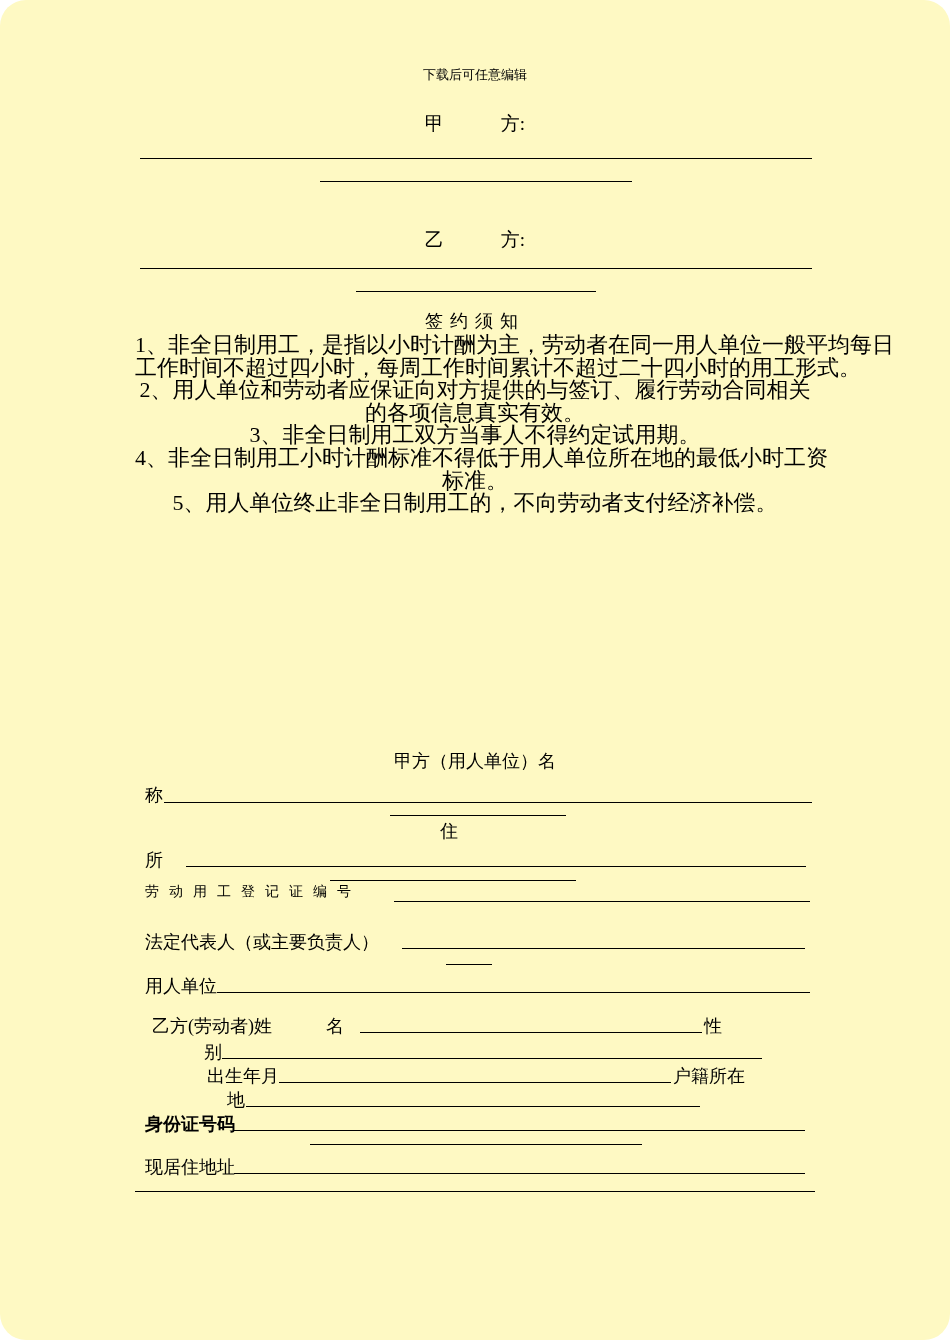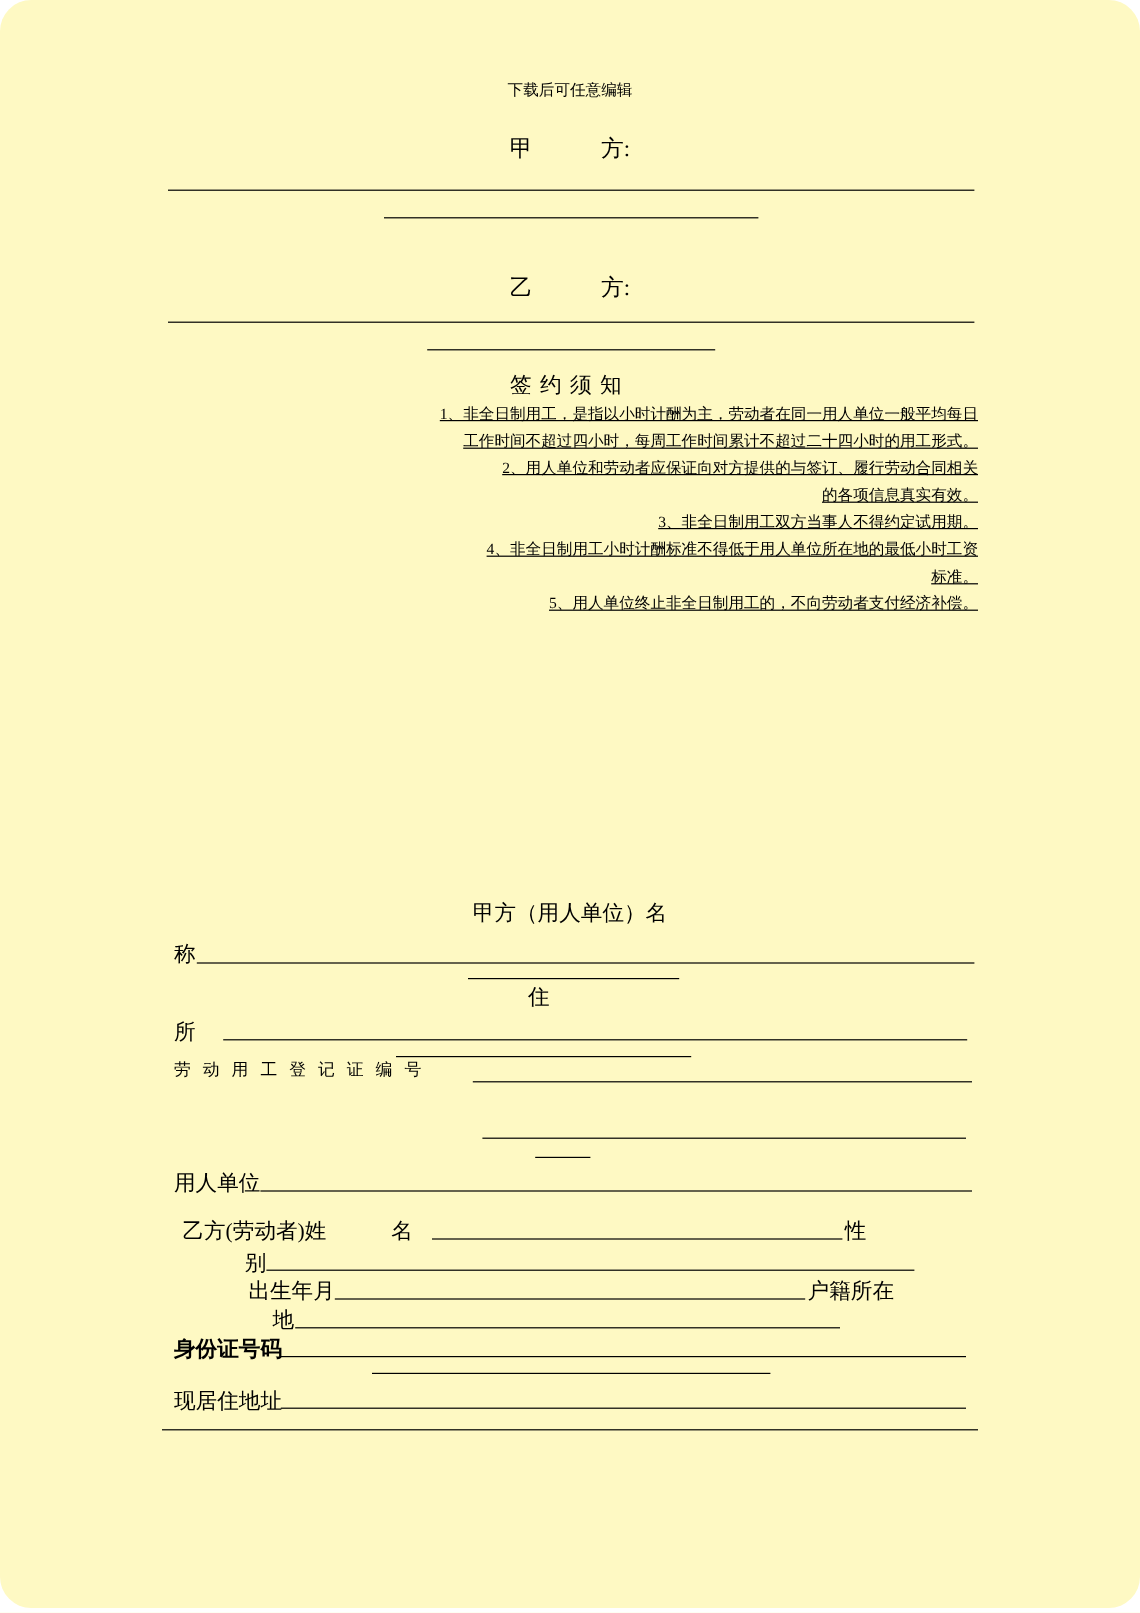--- a/index.html
+++ b/index.html
@@ -11,21 +11,21 @@
     font-family:"Liberation Serif","DejaVu Serif",serif;
     overflow:hidden;
     border-radius:26px;
   }
   .abs{position:absolute;white-space:pre;}
   .ctr{position:absolute;left:0;right:0;text-align:center;white-space:pre;}
   .uline{position:absolute;height:0;border-bottom:1px solid #000;}
   .note{font-size:13px;}
   .party{font-size:19px;}
   .ntitle{font-size:18px;letter-spacing:7px;}
-  .nblock{position:absolute;left:135px;width:680px;top:334px;font-size:13px;line-height:22.6px;text-align:right;text-decoration:underline;}
+  .nblock{position:absolute;left:135px;width:680px;top:334px;font-size:22px;line-height:22.6px;text-align:center;}
   .nline{white-space:pre;}
   .fhead{font-size:18px;}
   .flabel{font-size:18px;}
   .fspread{font-size:14px;letter-spacing:10px;}
 </style>
 </head>
 <body>
 
 <div class="page">
 
@@ -58,20 +58,21 @@
   <div class="uline" style="top:815px;left:390px;width:176px;"></div>
 
   <div class="abs flabel" style="top:819px;left:440px;">住</div>
   <div class="abs flabel" style="top:848px;left:145px;">所</div>
   <div class="uline" style="top:866px;left:186px;width:620px;"></div>
   <div class="uline" style="top:880px;left:330px;width:246px;"></div>
 
   <div class="abs fspread" style="top:883px;left:145px;">劳动用工登记证编号</div>
   <div class="uline" style="top:901px;left:394px;width:416px;"></div>
 
+  <div class="abs flabel" style="top:930px;left:145px;">法定代表人（或主要负责人）</div>
   <div class="uline" style="top:948px;left:402px;width:403px;"></div>
   <div class="uline" style="top:964px;left:446px;width:46px;"></div>
 
   <div class="abs flabel" style="top:974px;left:145px;">用人单位</div>
   <div class="uline" style="top:992px;left:217px;width:593px;"></div>
 
   <div class="abs flabel" style="top:1014px;left:152px;">乙方(劳动者)姓　　　名</div>
   <div class="uline" style="top:1032px;left:360px;width:342px;"></div>
   <div class="abs flabel" style="top:1014px;left:704px;">性</div>
 

